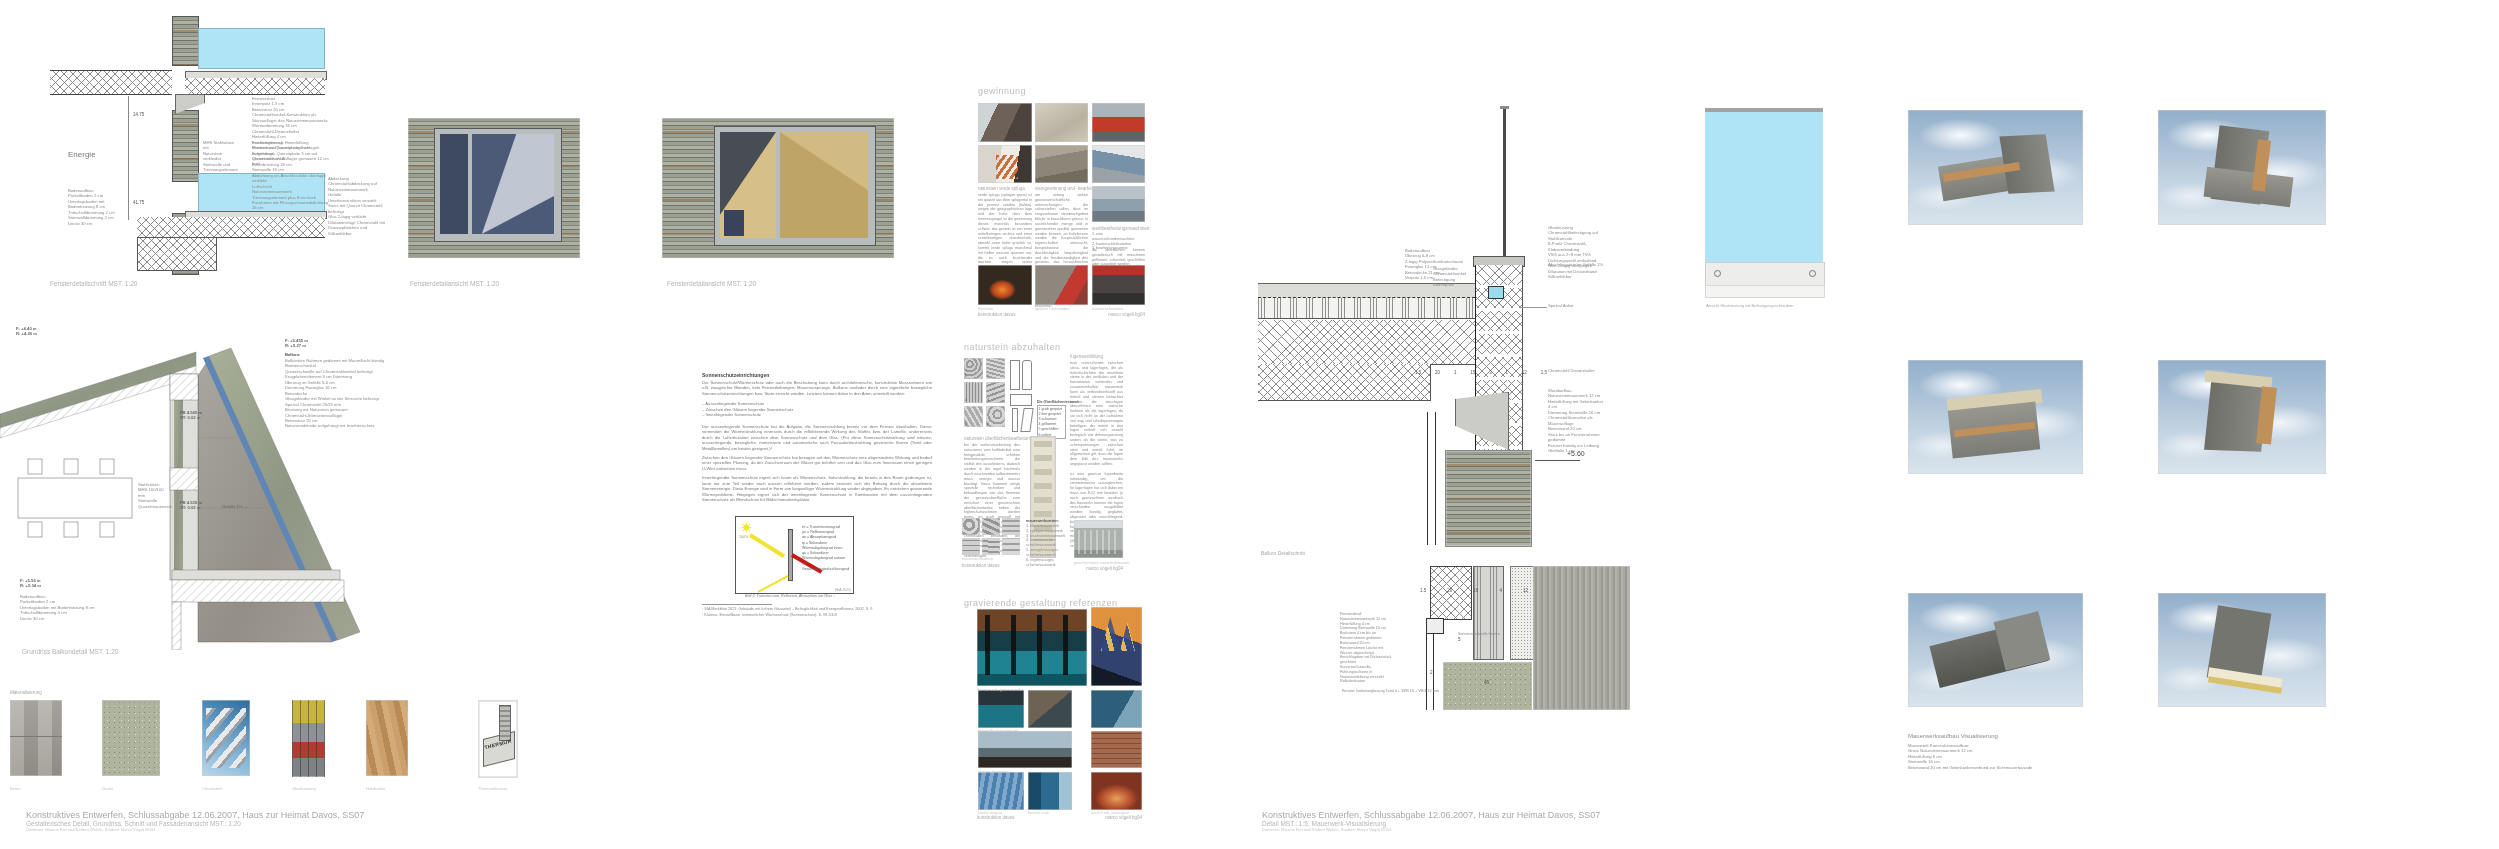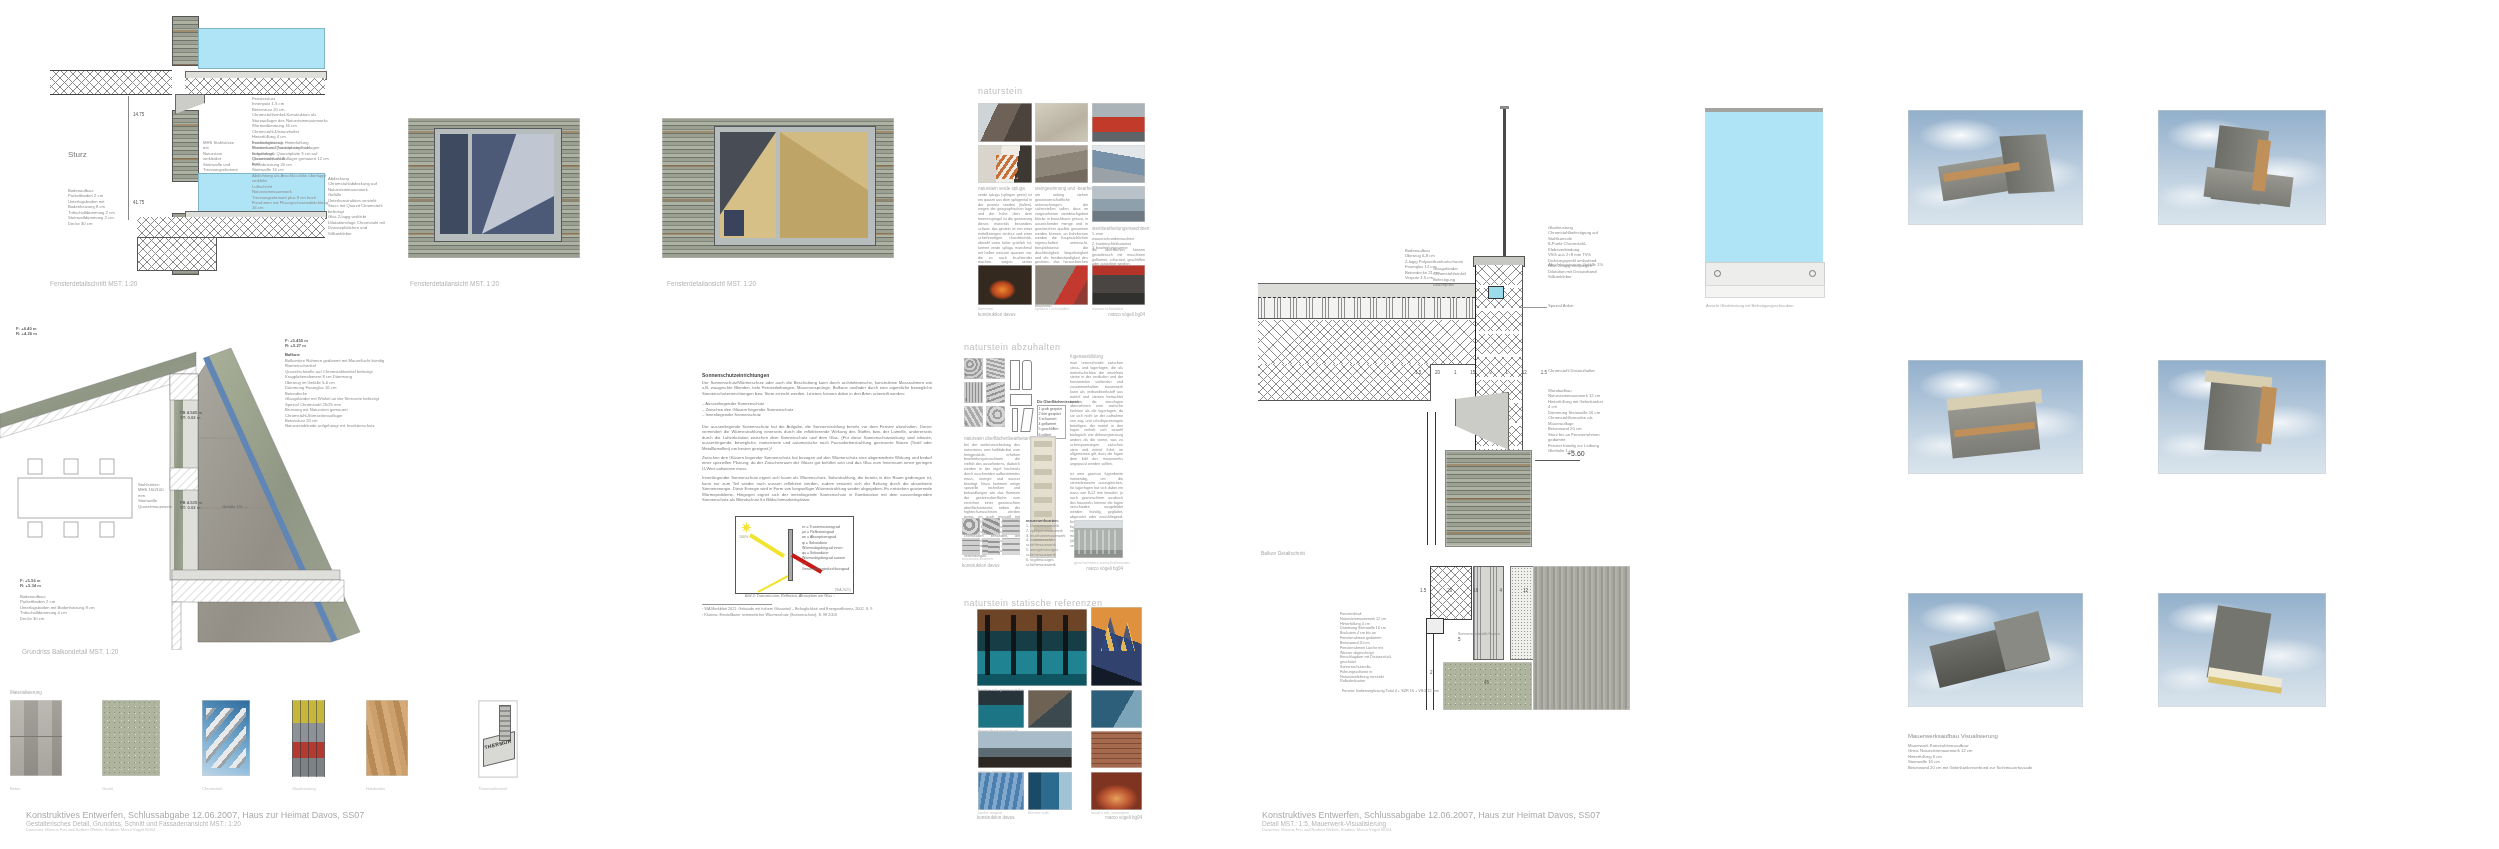--- a/index.html
+++ b/index.html
@@ -68,21 +68,21 @@
     <div class="abs" style="left:140px;top:203px;width:140px;height:6px;background:#dededa;border:.5px solid #666;"></div>
     <div class="abs xh" style="left:92px;top:209px;width:188px;height:20px;border-bottom:1px solid #444;"></div>
     <div class="abs xh" style="left:92px;top:229px;width:78px;height:32px;border:.5px solid #555;"></div>
 
     <div class="abs" style="left:130px;top:86px;width:28px;height:18px;background:#ccccc8;clip-path:polygon(0 0,100% 0,100% 45%,0 100%);border:.5px solid #666;"></div>
 
     <div class="abs" style="left:83px;top:88px;width:.6px;height:124px;background:#888;"></div>
     <div class="abs dim" style="left:88px;top:104px;">14.75</div>
     <div class="abs dim" style="left:88px;top:192px;">41.75</div>
 
-    <div class="abs" style="left:23px;top:142px;font-size:8px;color:#777;">Sturz</div>
+    <div class="abs" style="left:23px;top:142px;font-size:8px;color:#777;">Energie</div>
 
     <div class="abs micro" style="left:23px;top:180px;width:60px;">Bodenaufbau:
 Parkettboden 2 cm
 Unterlagsboden mit Bodenheizung 8 cm
 Trittschalldämmung 2 cm
 Steinwolldämmung 2 cm
 Decke 30 cm</div>
     <div class="abs micro" style="left:158px;top:132px;width:36px;">MHS Stahlstütze mit
 Naturstein verkleidet
 Steinwolle und
@@ -278,21 +278,21 @@
 qi = Sekundärer Wärmeabgabegrad innen
 qa = Sekundärer Wärmeabgabegrad aussen
 g = Gesamtenergiedurchlassgrad</div>
     <div class="abs" style="right:2px;bottom:1px;font-size:3.4px;color:#999;">(SIA 2021)</div>
   </div>
   <div class="abs" style="left:745px;top:594px;font-size:3.8px;font-style:italic;color:#777;">Bild 2: Transmission, Reflexion, Absorption am Glas ²</div>
   <div class="abs" style="left:702px;top:604px;width:70px;height:.5px;background:#999;"></div>
   <div class="abs" style="left:702px;top:607px;font-size:3.8px;color:#888;">¹ SIA Merkblatt 2021: Gebäude mit hohem Glasanteil – Behaglichkeit und Energieeffizienz, 2002, S. 9</div>
   <div class="abs" style="left:702px;top:613px;font-size:3.8px;color:#888;">² Klarena: Einstellbarer sommerlicher Wärmeschutz (Sonnenschutz), S. 9ff 2003</div>
 
-  <div class="abs h-light" style="left:978px;top:86px;">naturstein</div>
+  <div class="abs h-light" style="left:978px;top:86px;">gewinnung</div>
 
   <div class="abs photo" style="left:978px;top:103px;width:54px;height:39px;background:linear-gradient(115deg,#cfd4d6 0 28%,#6e6258 28% 60%,#4c443c 60%);"></div>
   <div class="abs photo" style="left:1035px;top:103px;width:53px;height:39px;background:linear-gradient(150deg,#d6d0c2,#b9b2a2 60%,#cfc9ba);"></div>
   <div class="abs photo" style="left:1092px;top:103px;width:53px;height:39px;background:linear-gradient(180deg,#aab3b8 0 35%,#c23b2a 35% 75%,#5e6468 75%);"></div>
   <div class="abs photo" style="left:978px;top:145px;width:54px;height:38px;background:linear-gradient(100deg,#d9d4cc 0 40%,#efece6 40% 70%,#3e3832 70%);">
     <div class="abs" style="left:18px;top:10px;width:22px;height:24px;background:repeating-linear-gradient(125deg,#c96f3a 0 3px,transparent 3px 6px);"></div>
   </div>
   <div class="abs photo" style="left:1035px;top:145px;width:53px;height:38px;background:linear-gradient(170deg,#aca496 0 30%,#8d8577 30% 70%,#736b5e 70%);"></div>
   <div class="abs photo" style="left:1092px;top:145px;width:53px;height:38px;background:linear-gradient(190deg,#e3e6e8 0 30%,#7792a8 30% 65%,#9aa2a8 65%);"></div>
 
@@ -370,21 +370,21 @@
 5. unregelmässiges schichtmauerwerk
 6. regelmässiges schichtmauerwerk</div>
   <div class="abs photo" style="left:1074px;top:520px;width:49px;height:38px;background:linear-gradient(180deg,#d9dde0 0 22%,#aeb2ae 22% 80%,#8e928e 80%);">
     <div class="abs" style="left:4px;top:10px;width:41px;height:24px;background:repeating-linear-gradient(90deg,rgba(255,255,255,.35) 0 2px,transparent 2px 6px);"></div>
   </div>
   <div class="abs ftr3" style="left:962px;top:556px;">mauerwerksarten</div>
   <div class="abs ftr3" style="left:1074px;top:560px;">geschichtetes ausschnittmuster</div>
   <div class="abs cap-s" style="left:962px;top:563px;">konstruktion davos</div>
   <div class="abs cap-s" style="left:1070px;top:566px;width:53px;text-align:right;">marco vögeli bg04</div>
 
-  <div class="abs h-light" style="left:964px;top:598px;">naturstein statische referenzen</div>
+  <div class="abs h-light" style="left:964px;top:598px;">gravierende gestaltung referenzen</div>
   <div class="abs photo" style="left:977px;top:609px;width:110px;height:77px;background:linear-gradient(180deg,#6e4426 0 28%,#173d47 28% 55%,#1f8391 55% 85%,#0f5561 85%);">
     <div class="abs" style="left:8px;top:6px;width:94px;height:60px;background:repeating-linear-gradient(90deg,rgba(10,14,16,.85) 0 5px,transparent 5px 26px);"></div>
   </div>
   <div class="abs photo" style="left:1091px;top:607px;width:51px;height:79px;background:linear-gradient(200deg,#e0913d 0 38%,#31426f 38% 78%,#141b28 78%);">
     <div class="abs" style="left:6px;top:10px;width:38px;height:34px;background:repeating-linear-gradient(75deg,rgba(245,196,90,.9) 0 5px,rgba(46,74,130,.8) 5px 12px);clip-path:polygon(10% 100%,35% 0,60% 100%,80% 15%,100% 100%);"></div>
   </div>
   <div class="abs photo" style="left:978px;top:690px;width:46px;height:38px;background:linear-gradient(180deg,#27353a 0 40%,#1c7585 40%);"></div>
   <div class="abs photo" style="left:1028px;top:690px;width:44px;height:38px;background:linear-gradient(140deg,#6e6254 0 50%,#3c4a50 50%);"></div>
   <div class="abs photo" style="left:1091px;top:690px;width:51px;height:38px;background:linear-gradient(120deg,#2e5f7a 0 60%,#7ba4b8 60%);"></div>
   <div class="abs photo" style="left:978px;top:731px;width:94px;height:37px;background:linear-gradient(180deg,#a9bcca 0 45%,#5c6a72 45% 70%,#2c2722 70%);"></div>

